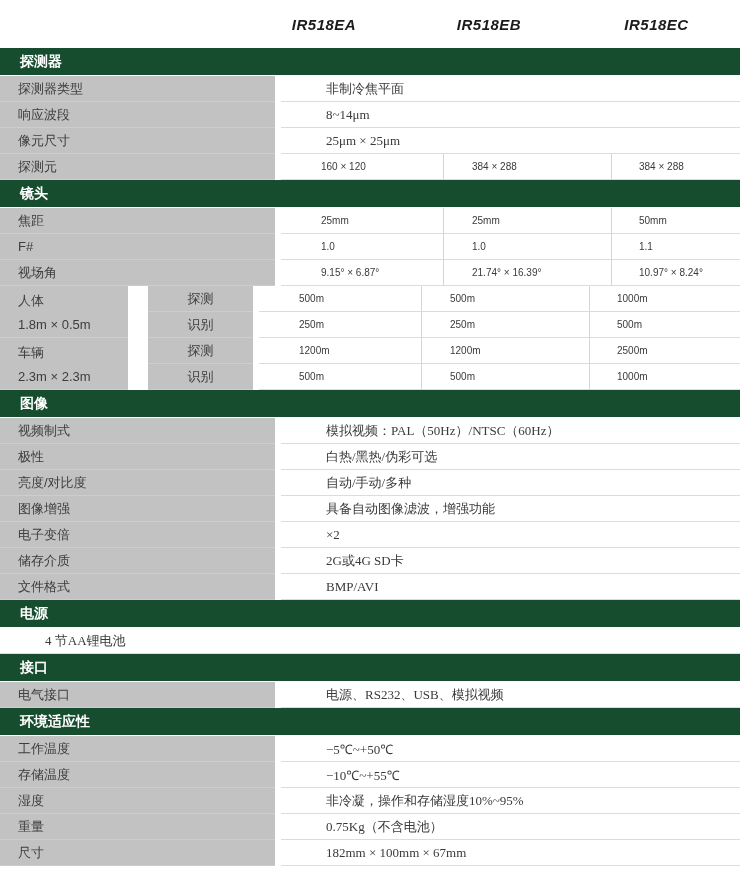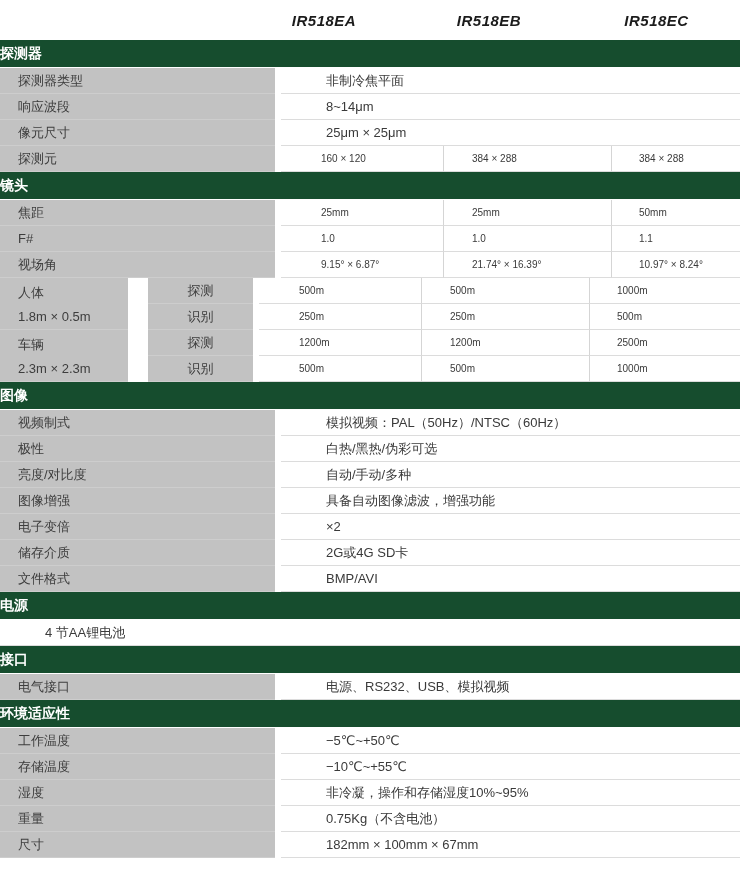--- a/index.html
+++ b/index.html
@@ -4,45 +4,45 @@
 <style>
   :root { --green:#164d2e; --gray:#c2c2c2; }
   * { box-sizing:border-box; }
   html,body { margin:0; padding:0; }
   body {
     width:740px; height:890px; background:#ffffff;
     font-family:"Liberation Sans","DejaVu Sans",sans-serif;
     color:#333; overflow:hidden;
   }
   
-  .models-row { height:40px; display:flex; align-items:center; }
+  .models-row { height:48px; display:flex; align-items:center; }
   .spacer { width:243px; flex:none; }
   .model {
     flex:none; text-align:center; font-style:italic; font-weight:bold;
     font-size:15px; color:#1c1c1c; letter-spacing:.5px;
   }
   .model.m1 { width:162px; } .model.m2 { width:168px; } .model.m3 { width:167px; }
 
   
   .sec-header {
     height:27px; background:var(--green); color:#fff;
     font-size:14px; font-weight:bold;
-    display:flex; align-items:center; margin-bottom:1px;
+    display:flex; align-items:center; padding-left:20px; margin-bottom:1px;
   }
 
   
   .row { display:flex; height:26px; }
   .lbl {
     flex:none; width:275px; margin-right:6px; background:var(--gray);
     border-bottom:1px solid #cdcdcd; display:flex; align-items:center;
     padding-left:18px; font-size:13px; color:#3d3d3d;
   }
   .val {
     flex:1; border-bottom:1px solid #dcdcdc; display:flex; align-items:center;
-    padding-left:45px; font-size:13px; color:#3a3a3a;
+    padding-left:45px; font-size:13px; color:#3a3a3a;font-family:Liberation Serif, serif;
   }
   .cells { flex:1; display:flex; }
   .c {
     border-bottom:1px solid #dcdcdc; display:flex; align-items:center;
     font-size:10px; color:#3a3a3a;
   }
   .c1 { flex:none; width:162px; padding-left:40px; }
   .c2 { flex:none; width:168px; padding-left:28px; border-left:1px solid #d5d5d5; }
   .c3 { flex:1; padding-left:27px; border-left:1px solid #d5d5d5; }
 

